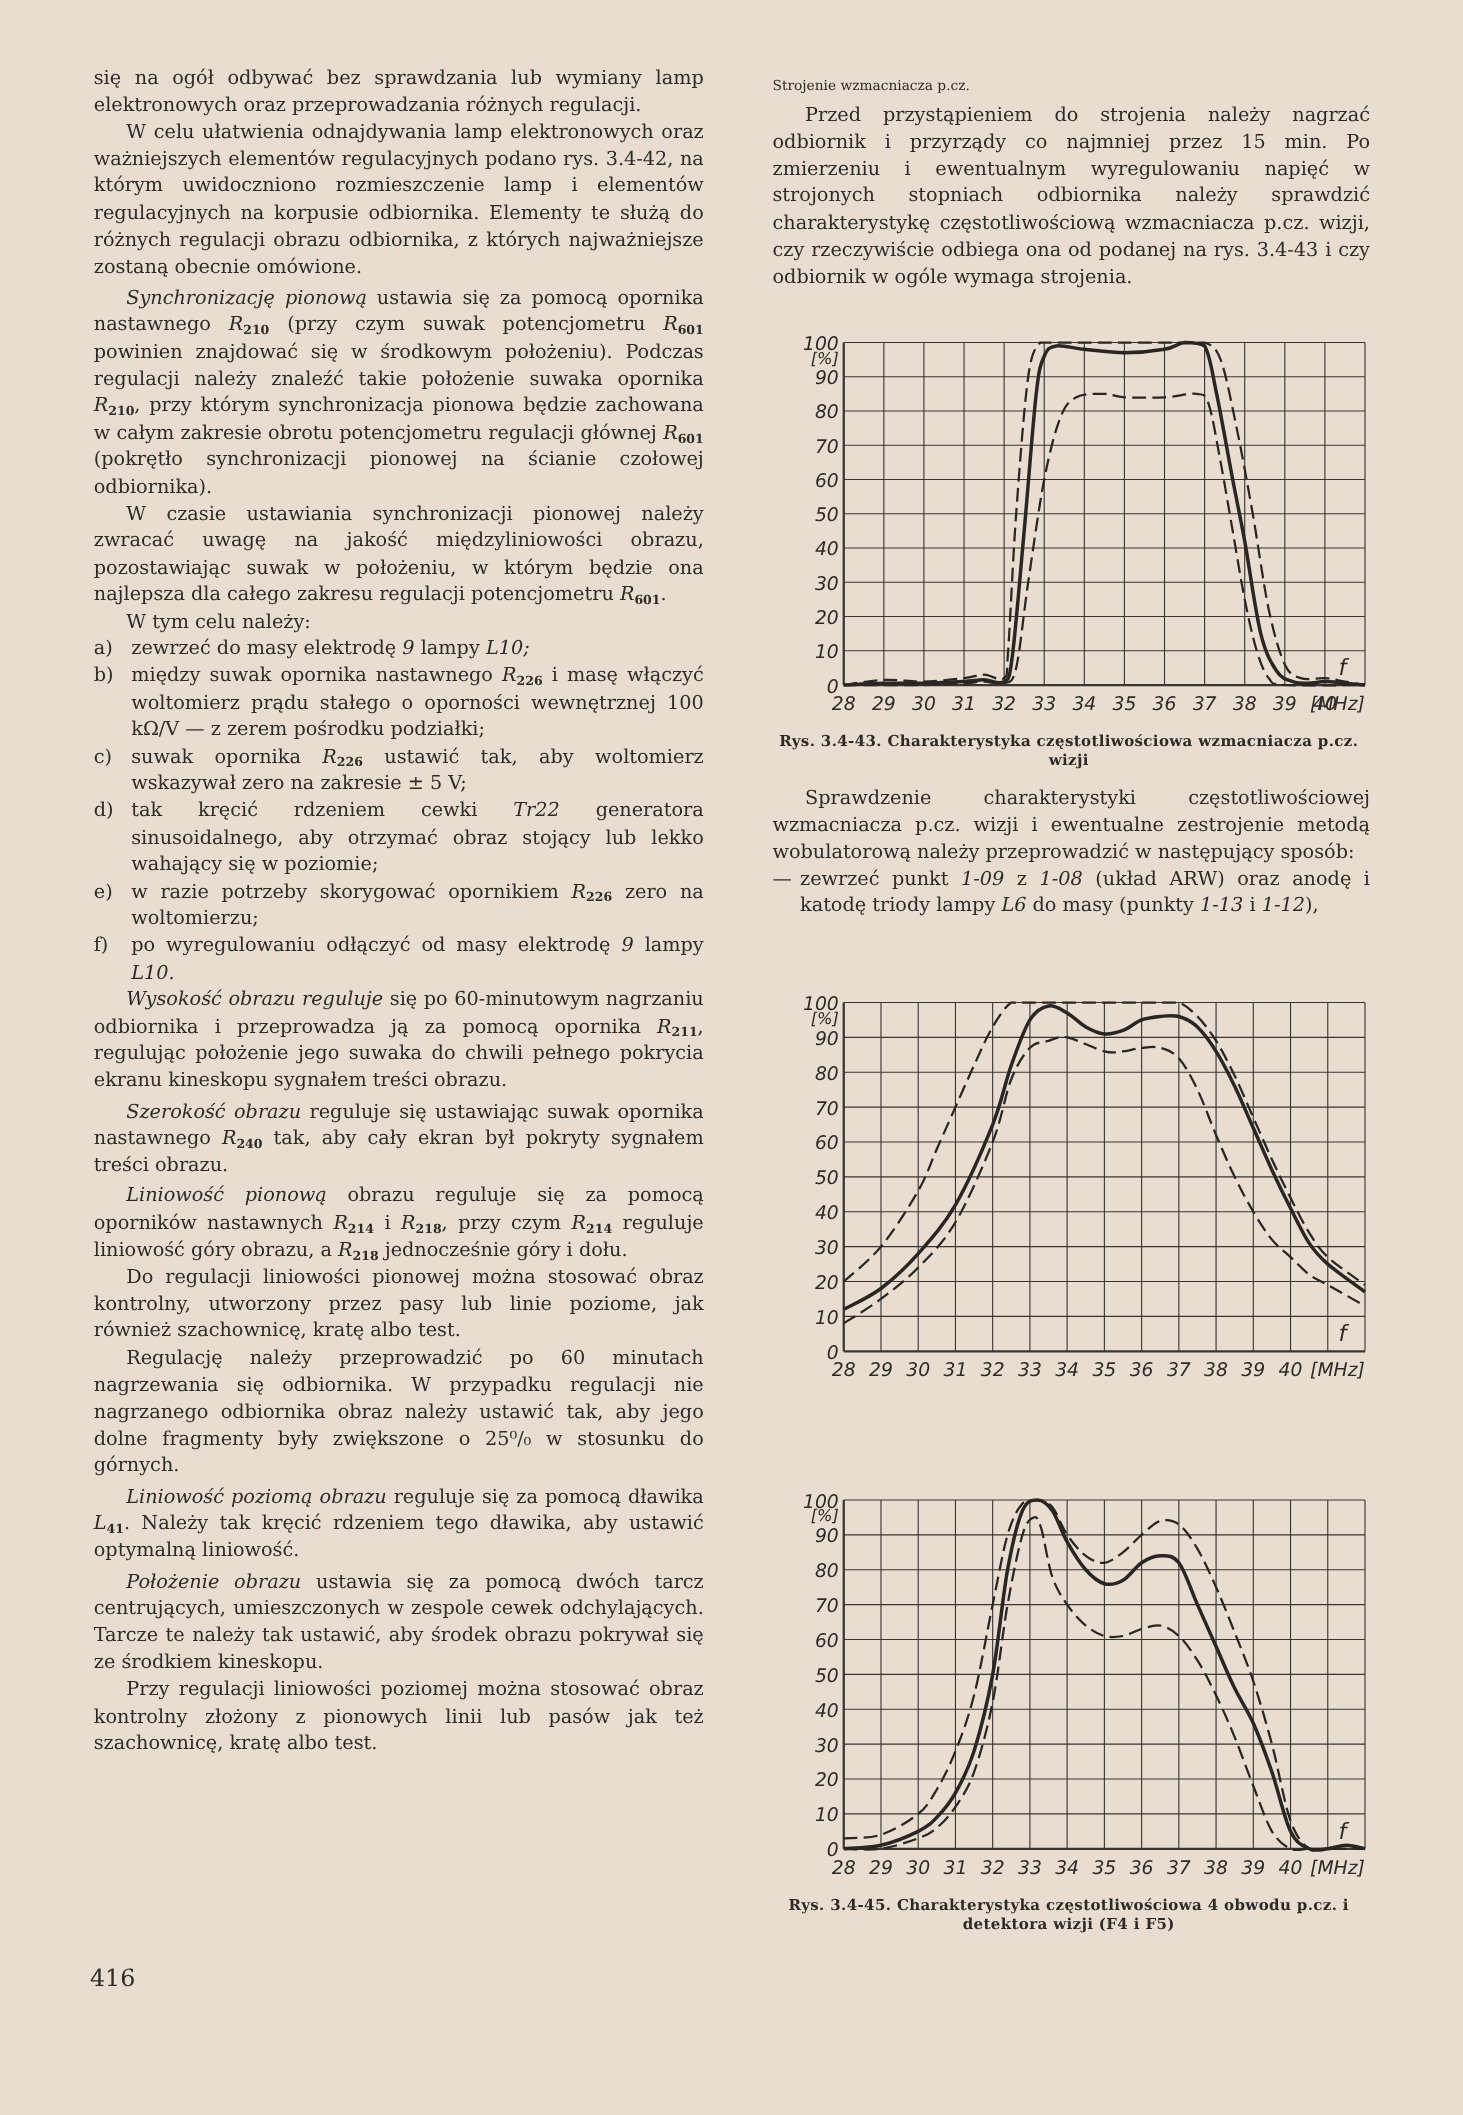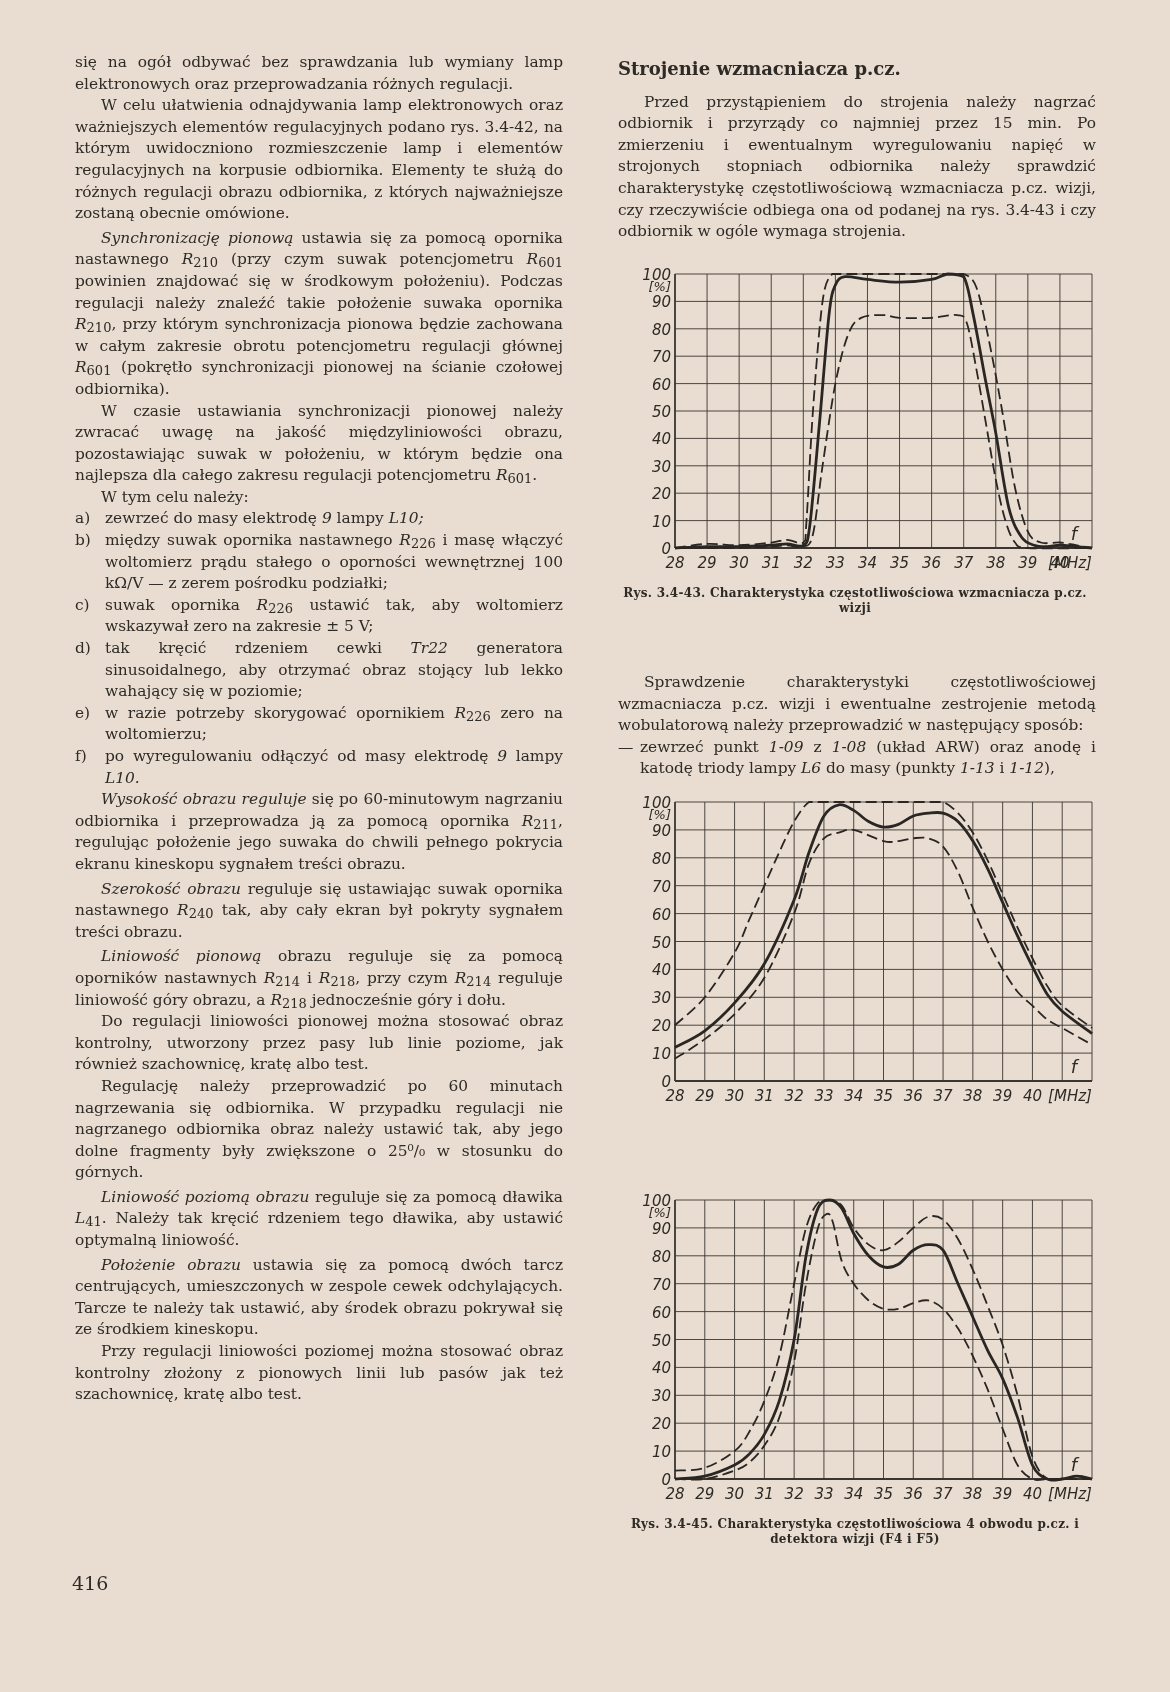--- a/index.html
+++ b/index.html
@@ -19,23 +19,23 @@
     position: absolute; left: 618px; top: 58px; width: 478px;
     font-size: 15.4px; line-height: 21.6px; text-align: justify;
   }
   p { margin: 0; }
   .indent { text-indent: 26px; }
   .gap { margin-top: 3px; }
   .list-item { display: flex; }
   .list-item .marker { width: 30px; flex: none; }
   .list-item .body { flex: 1; }
   i { font-style: italic; }
-  sub { font-size: 13px; vertical-align: -3px; line-height: 0; font-style: normal; font-weight: normal; }
+  sub { font-size: 10px; vertical-align: -3px; line-height: 0; font-style: normal; font-weight: bold; }
   .sym { font-style: italic; }
-  h3 { margin: 0 0 12px 0; font-size: 18px; font-weight: bold; }
+  h3 { margin: 0 0 2px 0; font-size: 11px; font-weight: normal; }
   .dash-item { display: flex; }
   .dash-item .marker { width: 22px; flex: none; }
   .page-number {
     position: absolute; left: 72px; top: 1572px; font-size: 19px; text-align: center;
   }
   .figure { position: absolute; left: 610px; width: 490px; }
   .figure svg { display: block; }
   .caption {
     font-size: 12px; font-weight: bold; text-align: center; line-height: 15px;
     letter-spacing: 0.3px; margin-top: 4px;
@@ -90,21 +90,21 @@
   <p class="indent">Przy regulacji liniowości poziomej można stosować obraz kontrolny złożony z pionowych linii lub pasów jak też szachownicę, kratę albo test.</p>
 </div>
 
 <div class="page-number">416</div>
 
 <div class="col-right">
   <h3>Strojenie wzmacniacza p.cz.</h3>
   <p class="indent">Przed przystąpieniem do strojenia należy nagrzać odbiornik i przyrządy co najmniej przez 15 min. Po zmierzeniu i ewentualnym wyregulowaniu napięć w strojonych stopniach odbiornika należy sprawdzić charakterystykę częstotliwościową wzmacniacza p.cz. wizji, czy rzeczywiście odbiega ona od podanej na rys. 3.4-43 i czy odbiornik w ogóle wymaga strojenia.</p>
 </div>
 
-<div class="col-right" style="top:672px;">
+<div class="col-right" style="top:628px;">
   <p class="indent">Sprawdzenie charakterystyki częstotliwościowej wzmacniacza p.cz. wizji i ewentualne zestrojenie metodą wobulatorową należy przeprowadzić w następujący sposób:</p>
   <div class="dash-item">
       <span class="marker">—</span>
       <span class="body"><span>zewrzeć punkt </span><i>1-09</i><span> z </span><i>1-08</i><span> (układ ARW) oraz anodę i katodę triody lampy </span><i>L6</i><span> do masy (punkty </span><i>1-13</i><span> i </span><i>1-12</i><span>),</span></span>
     </div>
 </div>
 
 <div class="figure fig1">
   <svg class="chart" width="490" height="320">
       <g>

